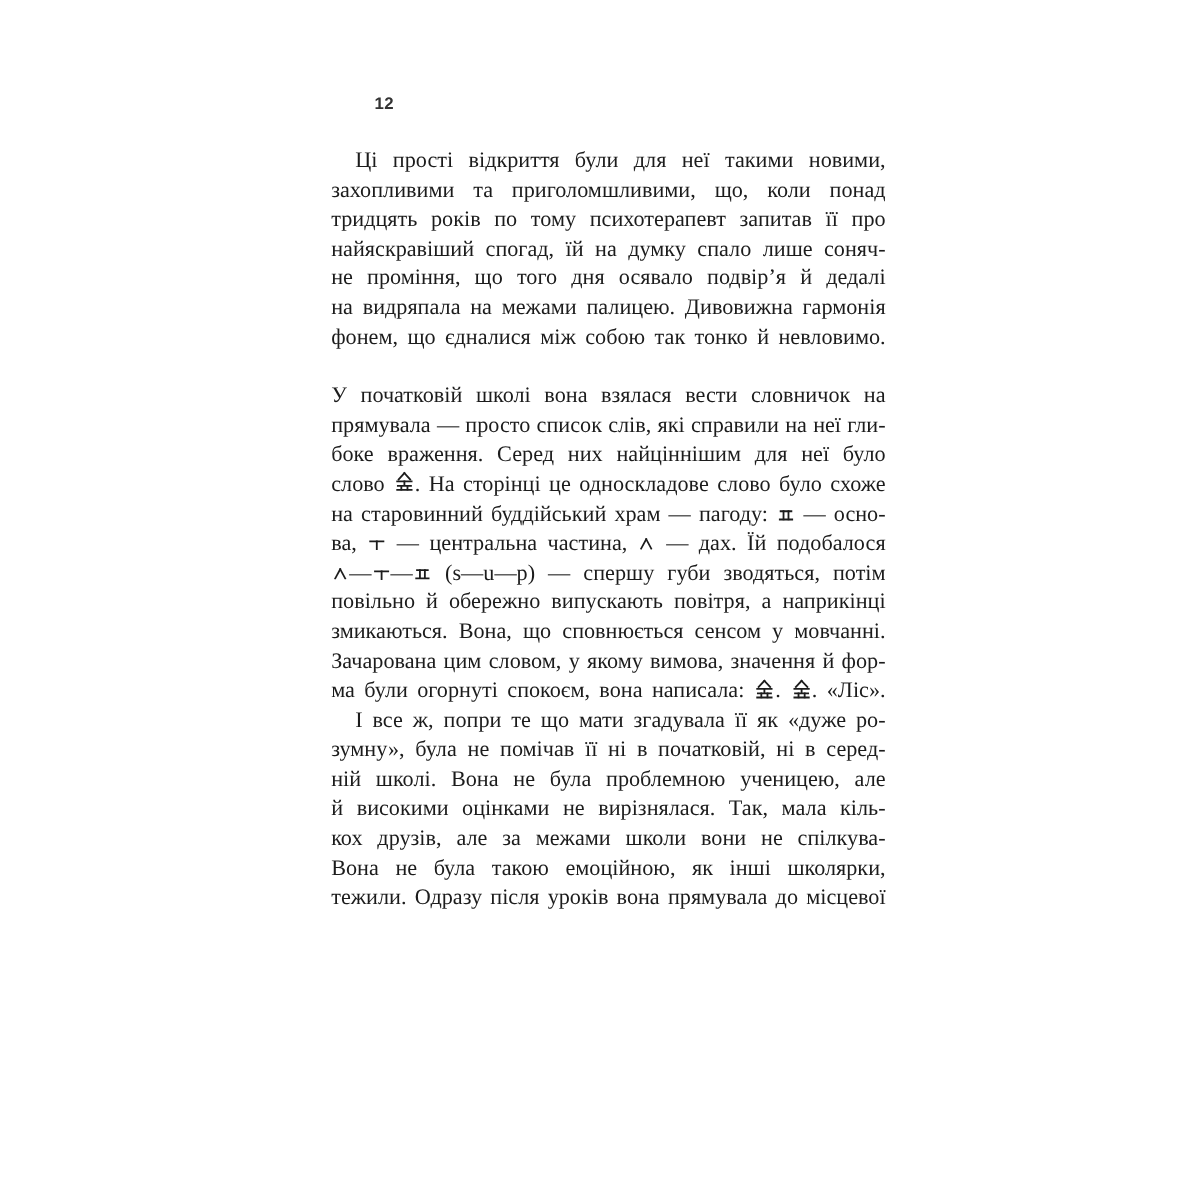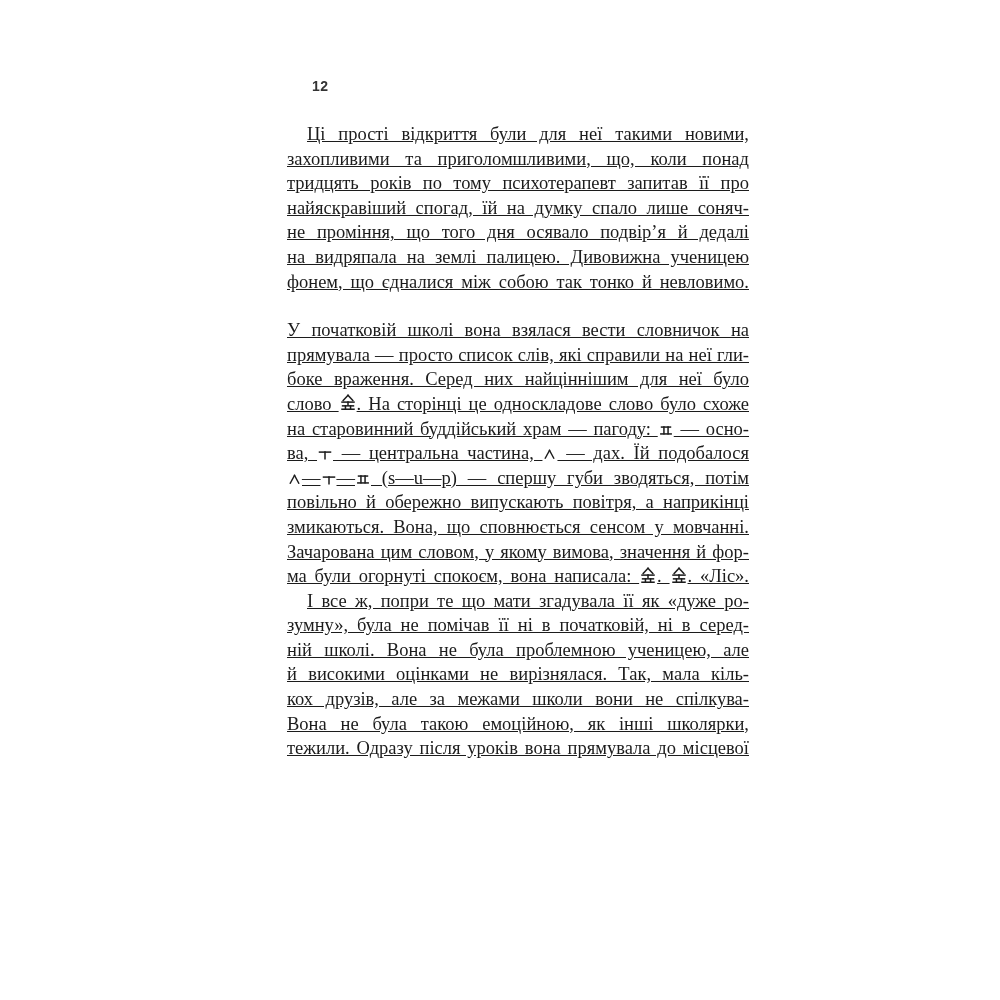--- a/index.html
+++ b/index.html
@@ -20,28 +20,27 @@
     top: 78px;
     font-family: "Liberation Sans", sans-serif;
     font-size: 14px;
     font-weight: 600;
     letter-spacing: 0.5px;
     color: #333333;
     margin-left: 24px;
   }
   .text-column {
     position: absolute;
-    left: 287px;
+    left: 276px;
     top: 122px;
     width: 462px;
     font-family: "Liberation Serif", serif;
     font-size: 18.5px;
     line-height: 24.6px;
     color: #1c1c1c;
-    text-decoration: underline;
   }
   .paragraph { margin: 0; }
   .paragraph.gap-before { margin-top: 24px; }
   .paragraph.indent .line:first-child { text-indent: 20px; }
   .line {
     text-align: justify;
     text-align-last: justify;
   }
   .hangul-glyph {
     display: inline-block;
@@ -58,21 +57,21 @@
 
 <div class="book-page" style="background: rgb(255, 255, 255);">
   <div class="page-number" style="color: rgb(51, 51, 51);">12</div>
   <div class="text-column" style="color: rgb(28, 28, 28);">
       <div class="paragraph indent">
         <div class="line">Ці прості відкриття були для неї такими новими,</div>
         <div class="line">захопливими та приголомшливими, що, коли понад</div>
         <div class="line">тридцять років по тому психотерапевт запитав її про</div>
         <div class="line">найяскравіший спогад, їй на думку спало лише соняч-</div>
         <div class="line">не проміння, що того дня осявало подвір’я й дедалі</div>
-        <div class="line">на видряпала на землі палицею. Дивовижна ученицею</div>
+        <div class="line">на видряпала на межами палицею. Дивовижна гармонія</div>
         <div class="line">фонем, що єдналися між собою так тонко й невловимо.</div>
       </div>
       <div class="paragraph gap-before">
         <div class="line">У початковій школі вона взялася вести словничок на</div>
         <div class="line">прямувала — просто список слів, які справили на неї гли-</div>
         <div class="line">боке враження. Серед них найціннішим для неї було</div>
         <div class="line">слово <svg viewBox="0 0 20 20" width="16" height="17" class="hangul-glyph" style="vertical-align: -1.5px;">
             <path d="M10 1 L4 7.5" stroke-width="1.9"></path>
             <path d="M10 1 L16 7.5" stroke-width="1.9"></path>
             <path d="M2.5 9.5 L17.5 9.5" stroke-width="1.9"></path>

